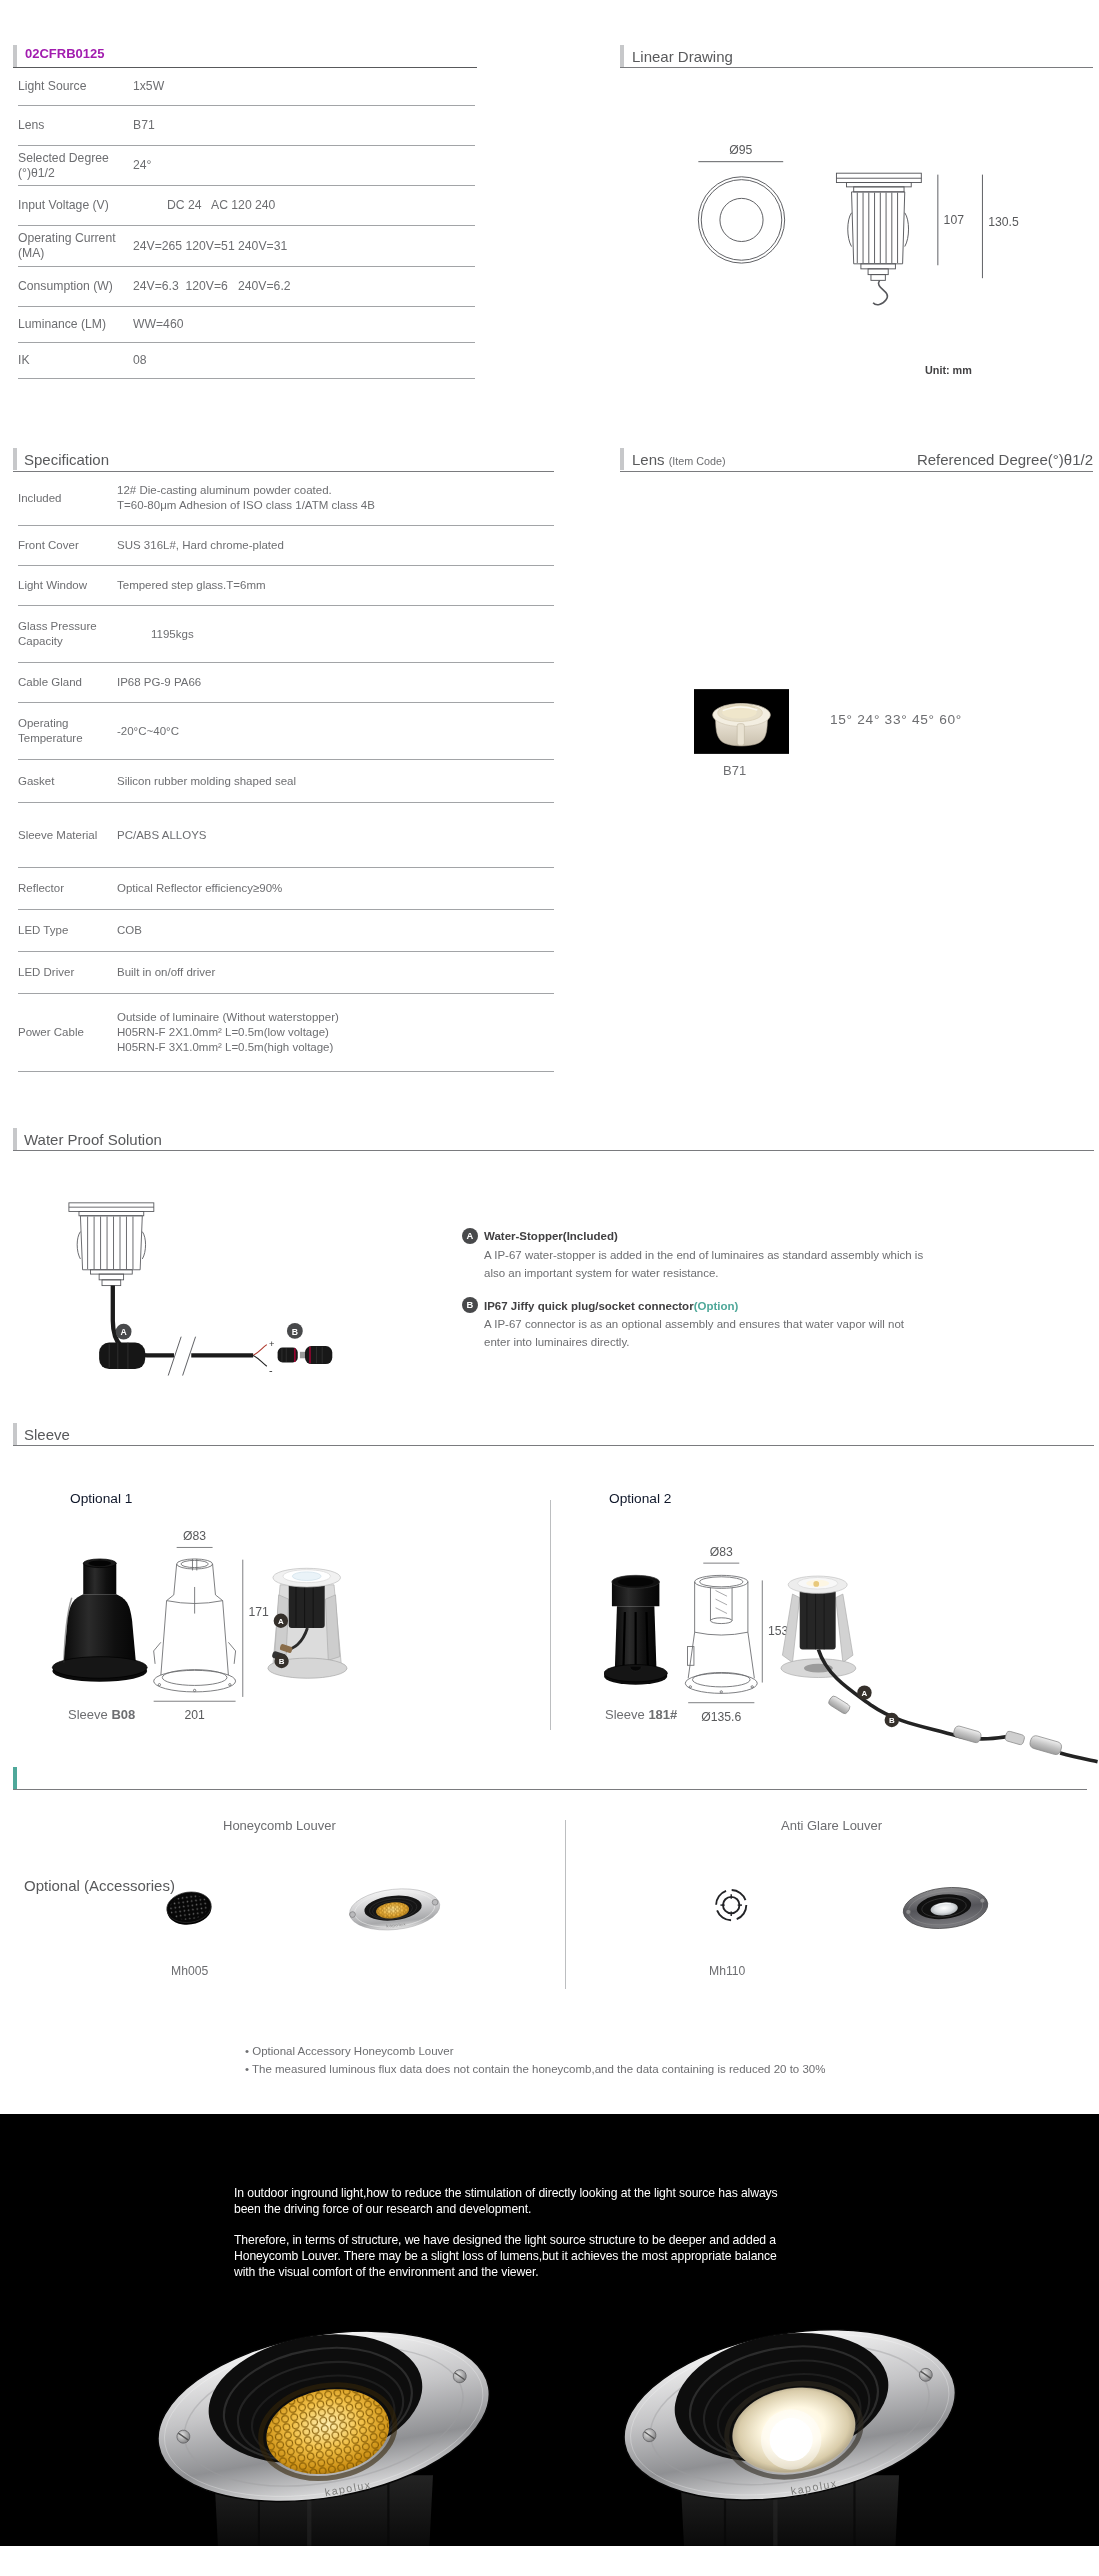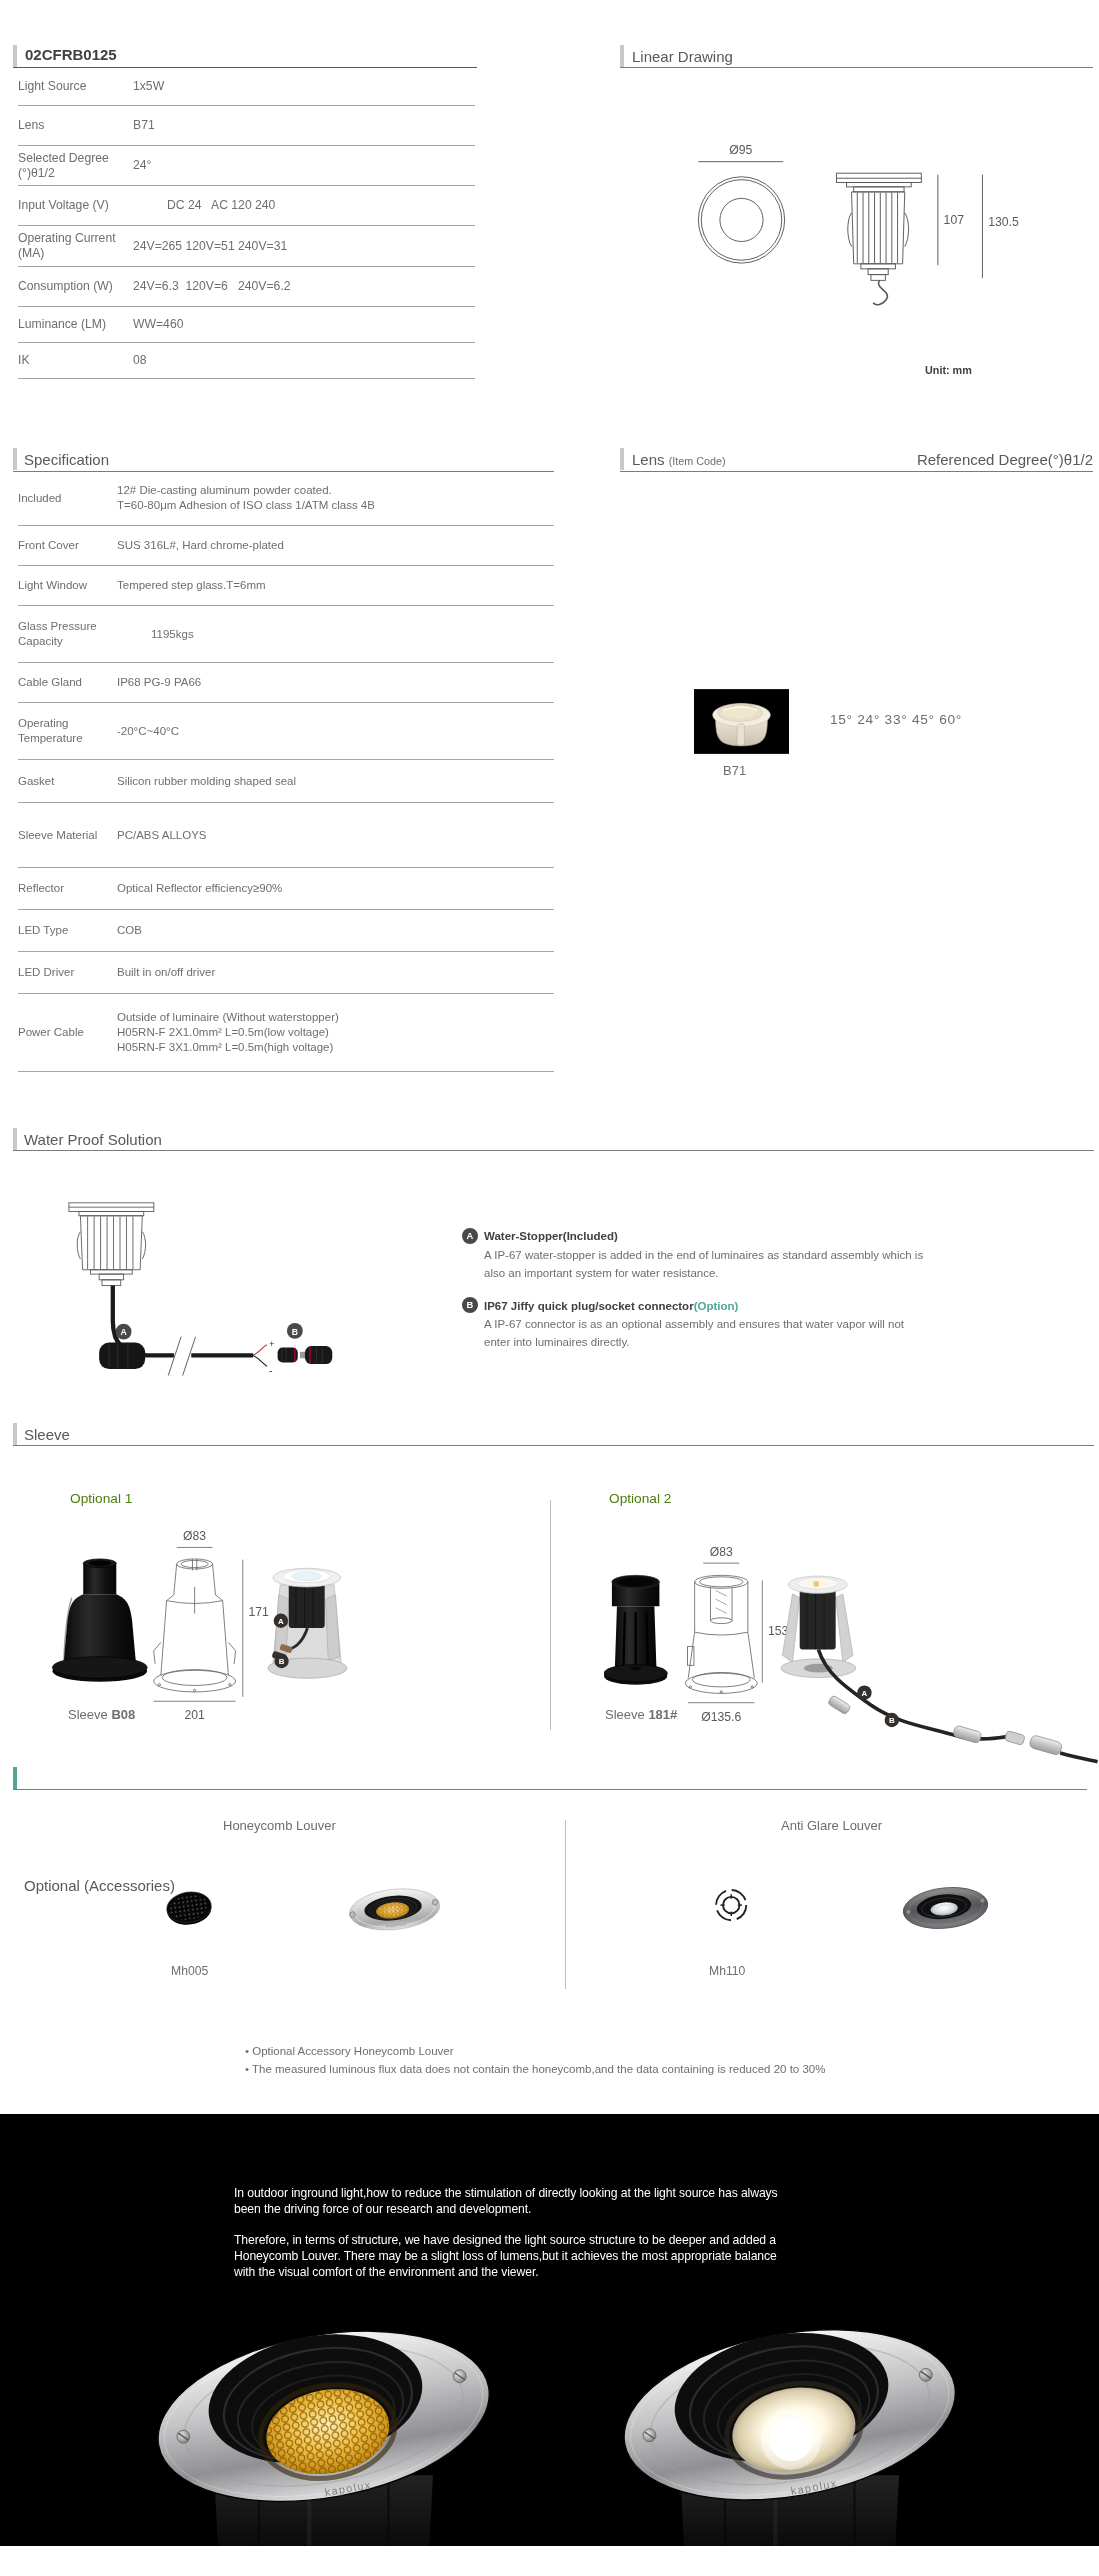--- a/index.html
+++ b/index.html
@@ -1,37 +1,37 @@
 <!DOCTYPE html>
 <html style="font-size:11.5px"><head>
 <meta charset="utf-8">
 <style>
   html,body{margin:0;padding:0;background:#fff;}
   body{width:1099px;height:2576px;position:relative;font-family:"Liberation Sans",sans-serif;overflow:hidden;}
   .abs{position:absolute;}
   .hdr-bar{position:absolute;width:4.3px;background:#c7c8ca;}
   .hdr-title{position:absolute;font-size:15px;color:#58595b;white-space:nowrap;}
   .hdr-line{position:absolute;height:0.7px;background:#7a7b7e;}
-  .big-title{position:absolute;font-size:15px;font-weight:bold;color:#404040;}
+  .big-title{position:absolute;font-size:13px;font-weight:bold;color:#a21caf;}
   .tbl{position:absolute;}
   .trow{display:flex;align-items:center;border-bottom:0.7px solid #a2a4a7;box-sizing:border-box;}
   .tlab{color:#6d6e71;flex:none;}
   .tval{color:#6d6e71;white-space:pre-wrap;}
   .top-tbl .trow{font-size:12.2px;line-height:15px;}
   .top-tbl .tlab{width:115px;}
   .spec-tbl .trow{font-size:11.5px;line-height:15px;}
   .spec-tbl .tlab{width:99px;}
   .sub{font-size:10.8px;color:#6d6e71;}
   .unit{position:absolute;font-size:10.8px;font-weight:bold;color:#414042;}
   .teal{color:#4fa89a;}
   .wp-badge{position:absolute;width:16px;height:16px;border-radius:50%;background:#48494b;color:#fff;
             font-size:9.4px;font-weight:bold;text-align:center;line-height:16px;}
   .wp-title{position:absolute;font-size:11.5px;font-weight:bold;color:#414042;white-space:nowrap;}
   .wp-body{position:absolute;font-size:11.5px;line-height:18px;color:#6d6e71;white-space:pre-line;width:568px;}
-  .opt-label{position:absolute;font-size:13.7px;color:#4d7c0f;}
+  .opt-label{position:absolute;font-size:13.7px;color:#0f172a;}
   .sleeve-name{position:absolute;font-size:13px;color:#6d6e71;white-space:nowrap;}
   .acc-name{position:absolute;font-size:13px;color:#6d6e71;white-space:nowrap;}
   .acc-code{position:absolute;font-size:12.2px;color:#6d6e71;}
   .notes{position:absolute;font-size:11.5px;line-height:18px;color:#6d6e71;white-space:pre-line;}
   .hero{position:absolute;left:0;top:2114px;width:1099px;height:432px;background:#000;overflow:hidden;}
   .story{position:absolute;color:#ffffff;font-size:12.2px;line-height:16px;letter-spacing:-0.1px;white-space:pre-line;width:691px;}
   svg text{font-family:"Liberation Sans",sans-serif;}
   .dim{fill:#58595b;font-size:17px;}
   .vline{position:absolute;width:0.7px;background:#bcbec0;}
 </style>

